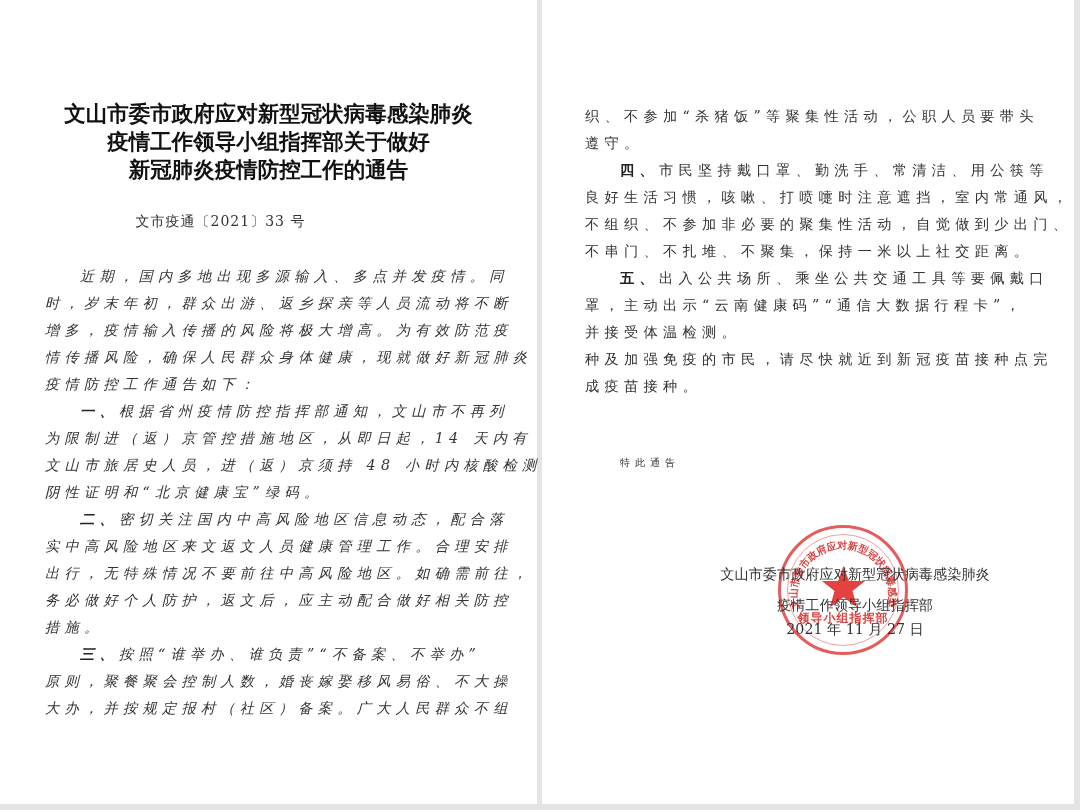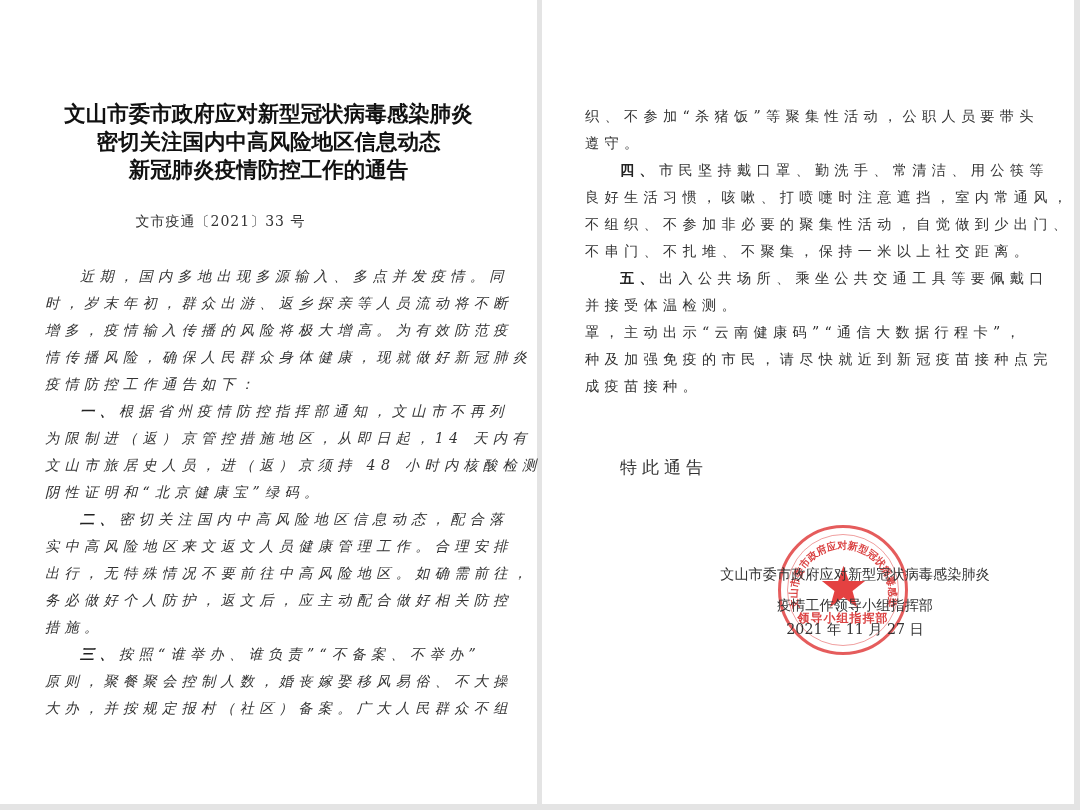--- a/index.html
+++ b/index.html
@@ -24,21 +24,21 @@
     position: absolute; left: 0; width: 441px; top: 213px; text-align: center;
     font-size: 14px; color: #333; letter-spacing: 1px;
   }
   .body-block {
     position: absolute; font-size: 14.2px; line-height: 27px; color: #333;
   }
   .left .body-block { left: 45px; width: 430px; font-style: italic; }
   .line { white-space: nowrap; height: 27px; letter-spacing: 5.3px; }
   .line.indent { padding-left: 35px; }
   .line b { font-weight: bold; color: #222; }
-  .closing { position: absolute; left: 620px; top: 456px; font-size: 17px; letter-spacing: 5px; color: #333; }
+  .closing { position: absolute; left: 620px; top: 456px; font-size: 10px; letter-spacing: 5px; color: #333; }
   .sign {
     position: absolute; left: 690px; width: 330px; font-size: 14.2px; color: #333; text-align: center; white-space: nowrap;
   }
   .seal {
     position: absolute; left: 778px; top: 525px; width: 130px; height: 130px;
     border-radius: 50%; border: 3px solid rgba(220, 30, 30, 0.85);
     box-sizing: border-box; opacity: 0.85;
   }
   .seal .inner-ring {
     position: absolute; left: 6px; top: 6px; right: 6px; bottom: 6px; border-radius: 50%;
@@ -54,21 +54,21 @@
     position: absolute; left: 0; width: 124px; top: 82px; text-align: center;
     font-size: 12px; color: #d42020; font-weight: bold; letter-spacing: 1px;
   }
 </style>
 </head>
 <body>
 
 <div class="page left">
   <div class="title">
     <div>文山市委市政府应对新型冠状病毒感染肺炎</div>
-    <div>密切关注国内中高风险地区信息动态</div>
+    <div>疫情工作领导小组指挥部关于做好</div>
     <div>新冠肺炎疫情防控工作的通告</div>
   </div>
   <div class="docnum">文市疫通〔2021〕33 号</div>
   <div class="body-block" id="left-body" style="top:263px">
       <div class="line indent"><span>近期，国内多地出现多源输入、多点并发疫情。同</span></div>
       <div class="line"><span>时，岁末年初，群众出游、返乡探亲等人员流动将不断</span></div>
       <div class="line"><span>增多，疫情输入传播的风险将极大增高。为有效防范疫</span></div>
       <div class="line"><span>情传播风险，确保人民群众身体健康，现就做好新冠肺炎</span></div>
       <div class="line"><span>疫情防控工作通告如下：</span></div>
       <div class="line indent"><b>一、</b><span>根据省州疫情防控指挥部通知，文山市不再列</span></div>
@@ -88,22 +88,22 @@
 
 <div class="page right"></div>
 <div class="body-block" id="right-body" style="top:103px;left:585px;width:430px;">
     <div class="line"><span>织、不参加“杀猪饭”等聚集性活动，公职人员要带头</span></div>
     <div class="line"><span>遵守。</span></div>
     <div class="line indent"><b>四、</b><span>市民坚持戴口罩、勤洗手、常清洁、用公筷等</span></div>
     <div class="line"><span>良好生活习惯，咳嗽、打喷嚏时注意遮挡，室内常通风，</span></div>
     <div class="line"><span>不组织、不参加非必要的聚集性活动，自觉做到少出门、</span></div>
     <div class="line"><span>不串门、不扎堆、不聚集，保持一米以上社交距离。</span></div>
     <div class="line indent"><b>五、</b><span>出入公共场所、乘坐公共交通工具等要佩戴口</span></div>
+    <div class="line"><span>罩，主动出示“云南健康码”“通信大数据行程卡”，</span></div>
     <div class="line"><span>并接受体温检测。</span></div>
-    <div class="line"><span>罩，主动出示“云南健康码”“通信大数据行程卡”，</span></div>
     <div class="line"><span>种及加强免疫的市民，请尽快就近到新冠疫苗接种点完</span></div>
     <div class="line"><span>成疫苗接种。</span></div>
   </div>
 
 <div class="closing">特此通告</div>
 
 <div class="seal">
   <div class="inner-ring"></div>
   <svg class="seal-arc" viewBox="0 0 124 124">
     <defs>

